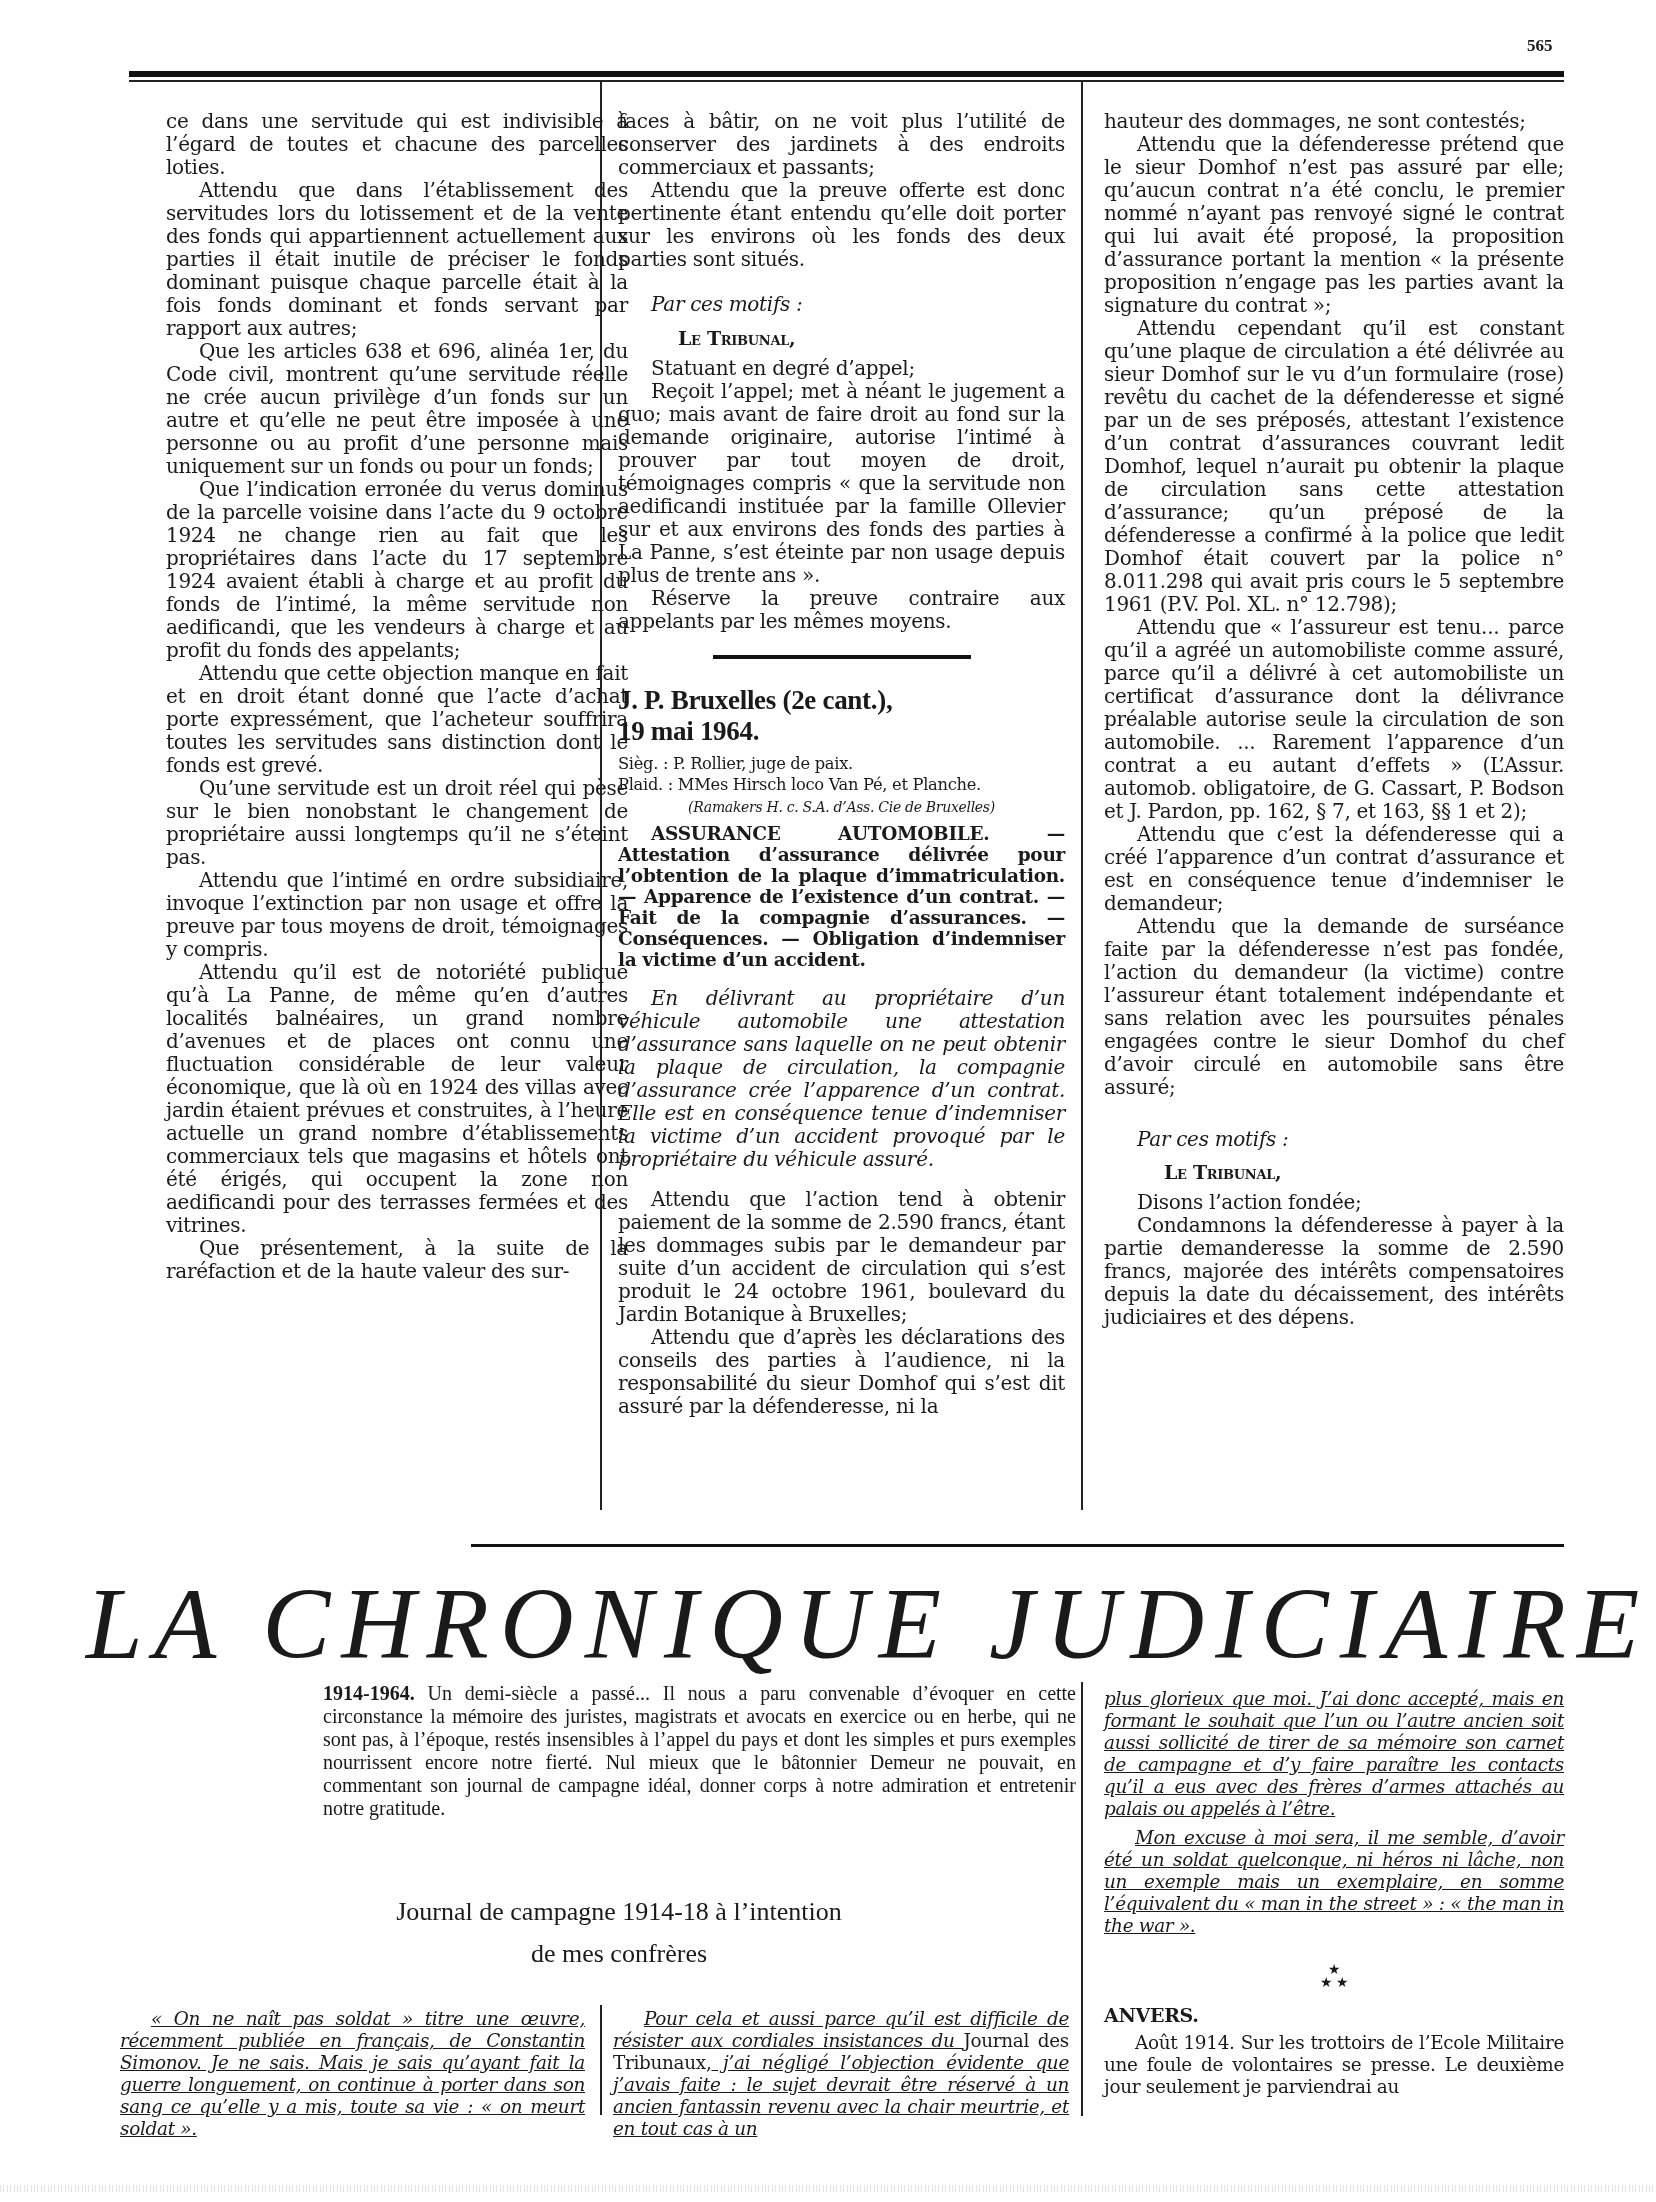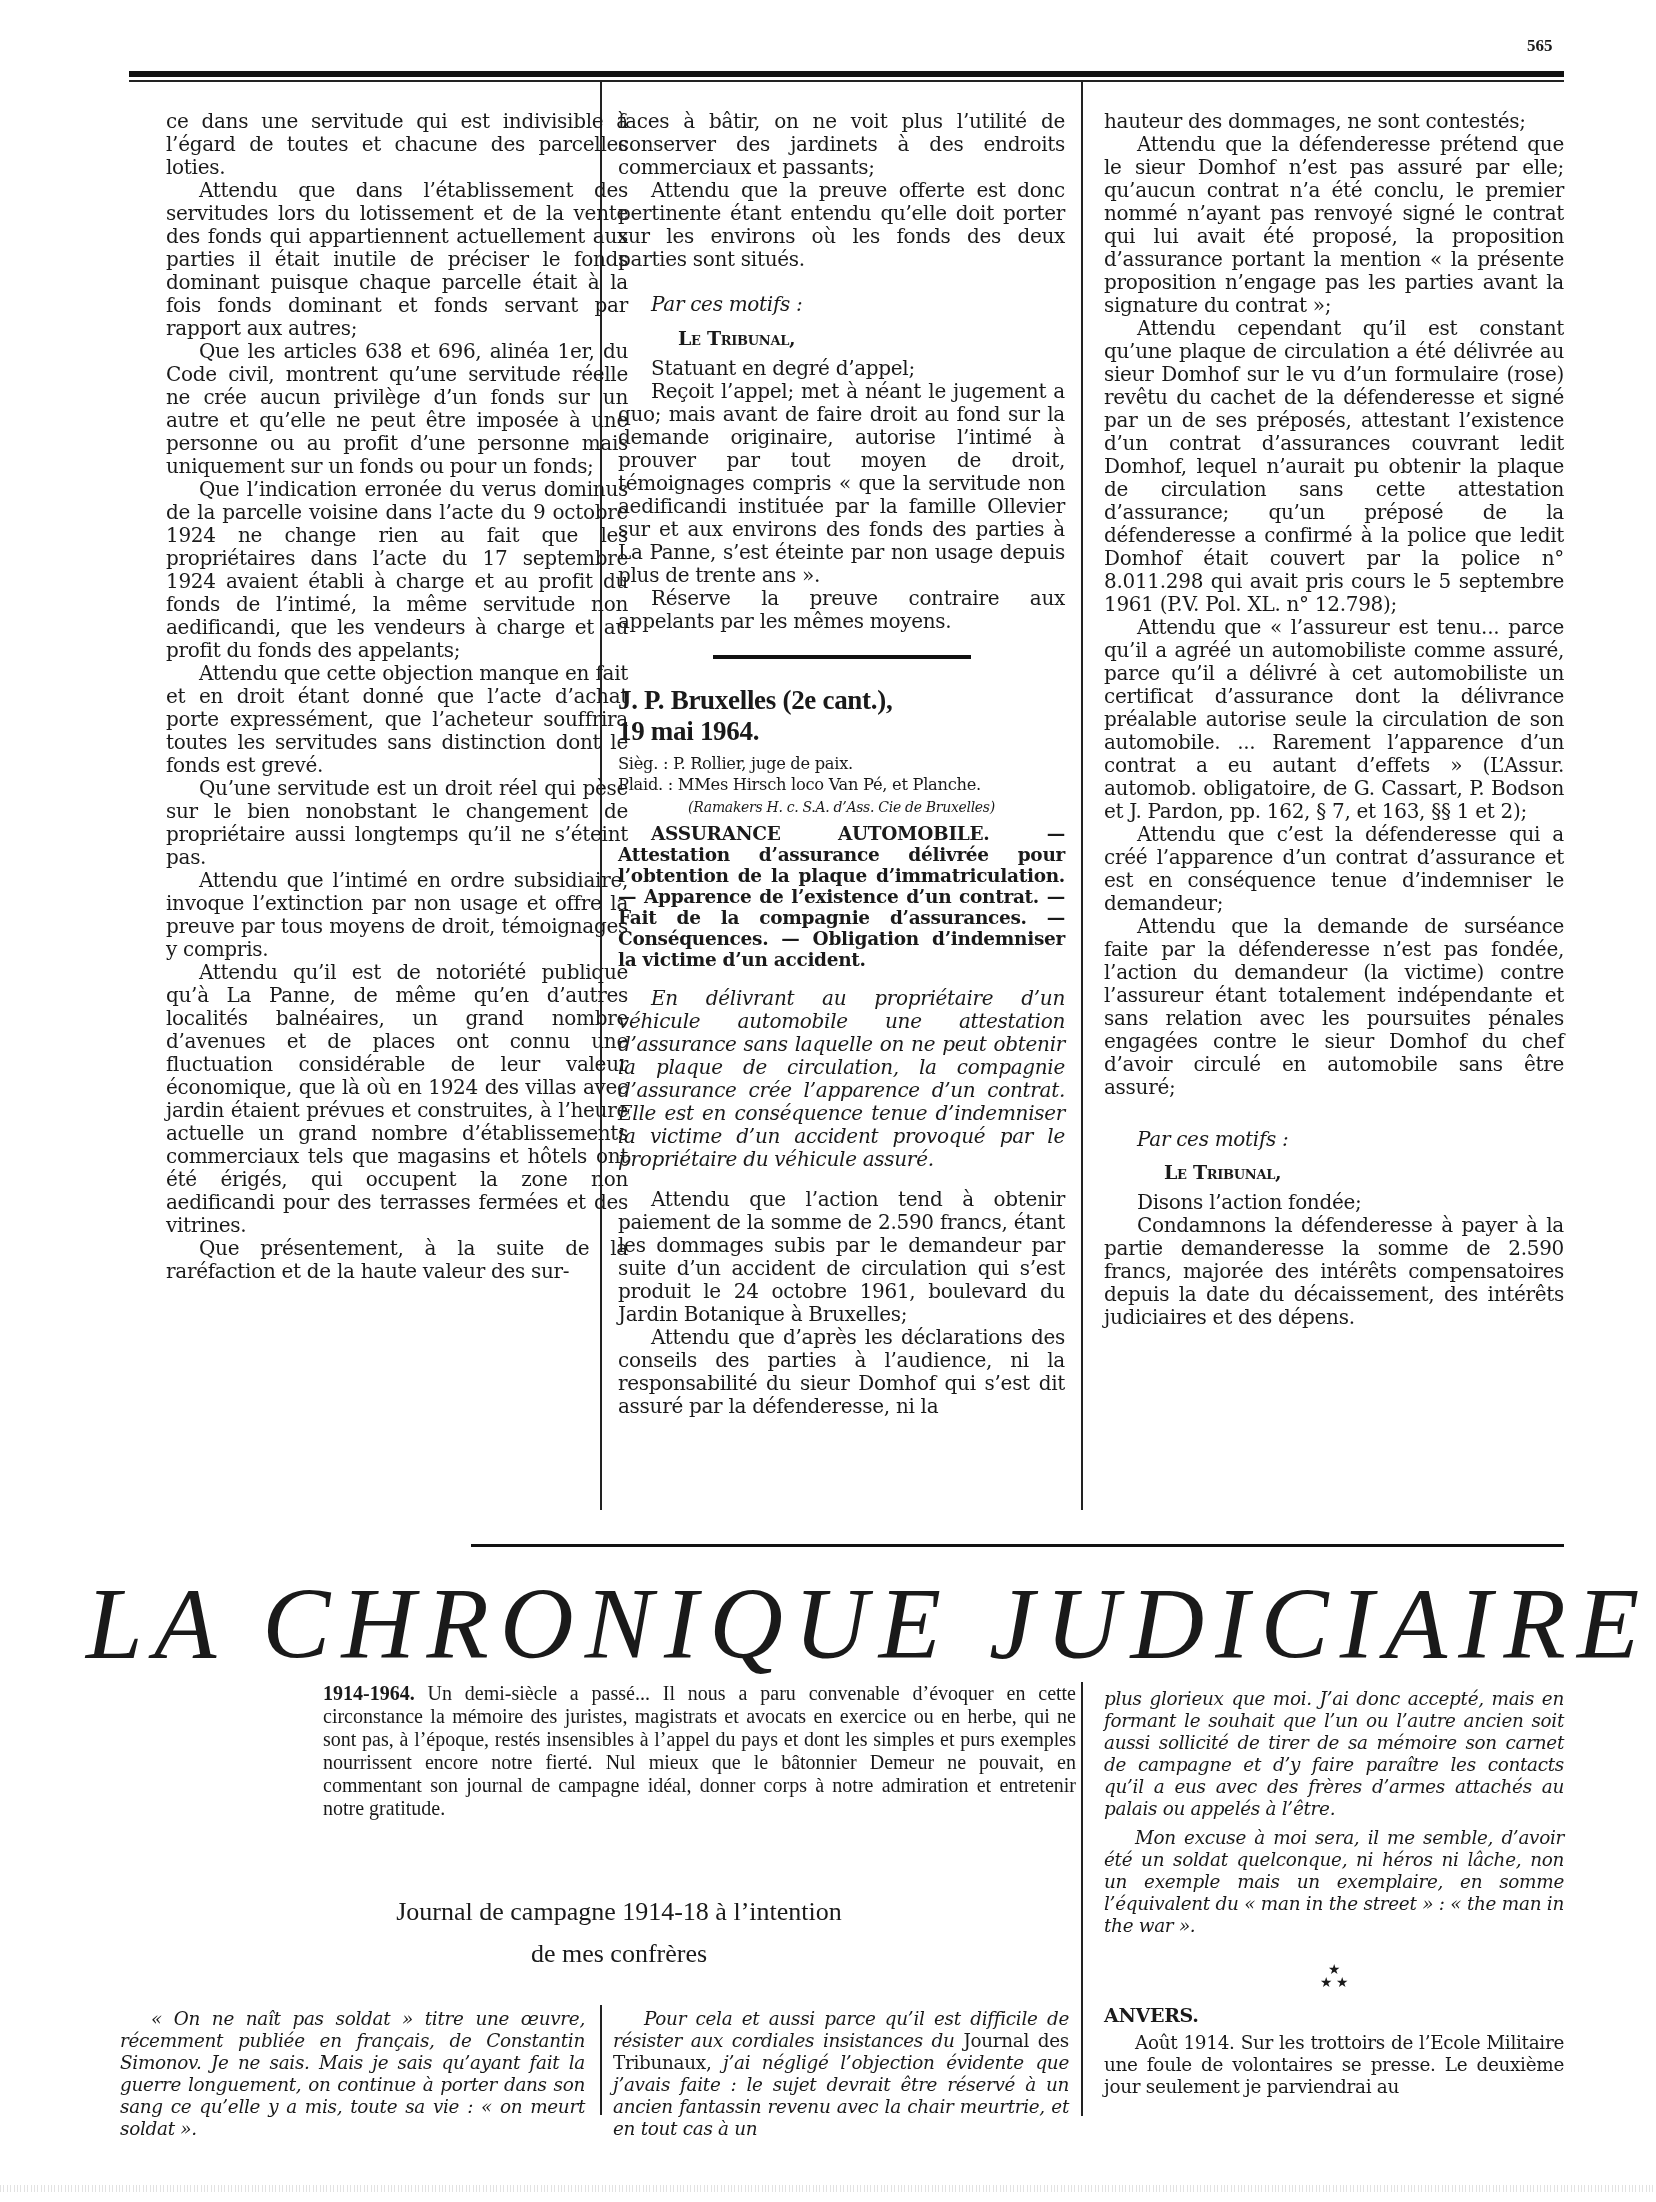--- a/index.html
+++ b/index.html
@@ -23,21 +23,21 @@
   .headnote{font-style:italic;margin-top:17px !important;}
   .rule-mid{left:471px;top:1544px;width:1093px;height:2.6px;background:#111;}
   .masthead{left:86px;top:1564px;width:1523px;text-align:center;font-style:italic;
             font-family:"Liberation Serif",serif;font-size:102px;letter-spacing:11.2px;line-height:120px;white-space:nowrap;}
   .intro{left:323px;top:1682px;width:753px;font-family:"Liberation Serif",serif;font-size:20px;line-height:23px;text-align:justify;}
   .intro .lead{font-weight:bold;margin-top:8px;}
   .headline{left:163px;top:1891px;width:912px;text-align:center;font-family:"Liberation Serif",serif;
             font-size:26px;line-height:42px;}
   .bcol{font-family:"DejaVu Serif",serif;font-size:18.4px;line-height:22px;text-align:justify;letter-spacing:-0.3px;}
   .bcol p{margin:0;text-indent:31px;}
-  .bcol .it{font-style:italic;}
+  .bcol .it{font-style:italic;text-decoration:underline;}
   .bcol p.noind{text-indent:0;}
   .stars{text-align:center;font-size:13.8px;line-height:13px;margin:26px 0 15.5px 0;}
   .anvers{font-weight:bold;text-indent:0 !important;font-size:19px;}
   .scanline{left:0;top:2185px;width:1656px;height:6.9px;
             background:repeating-linear-gradient(90deg,#cfcfcf 0 0.9px,transparent 0.9px 3.4px);opacity:.6;}
 </style>
 </head>
 <body>
 
 <div class="abs pagenum">565</div>

